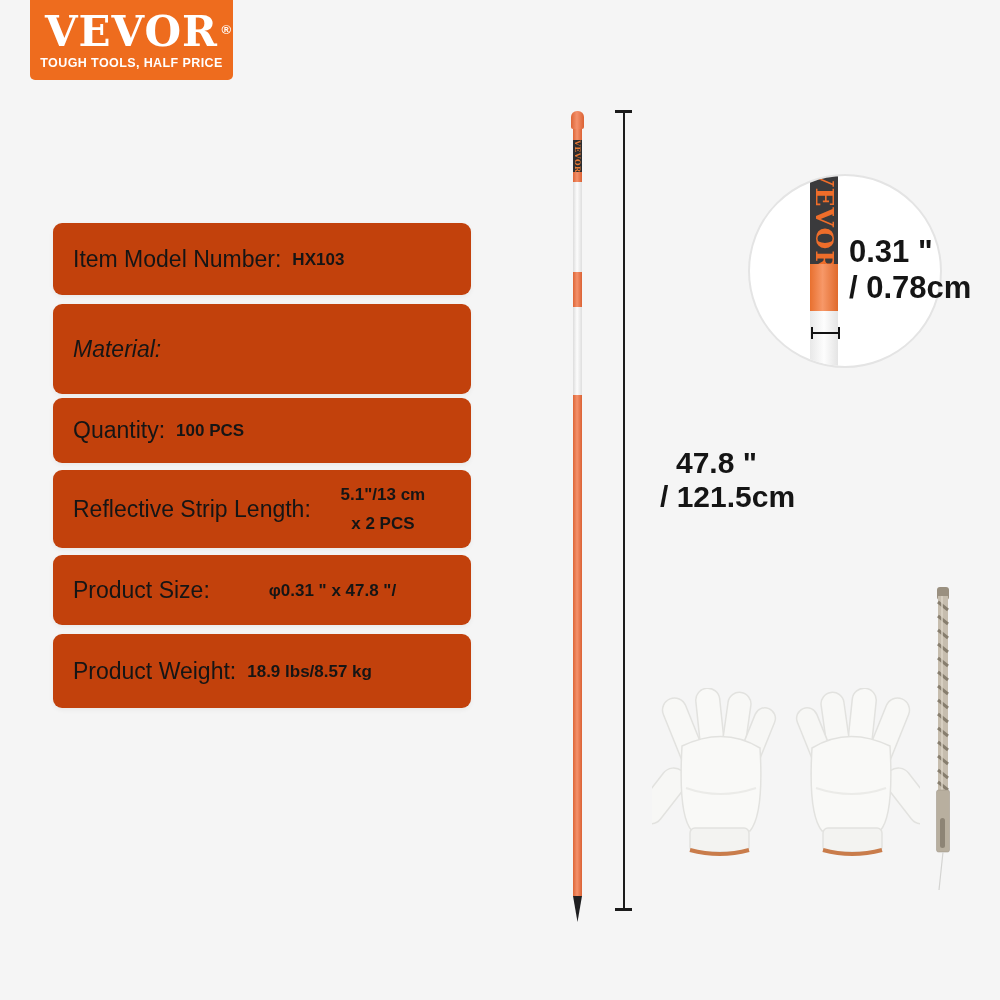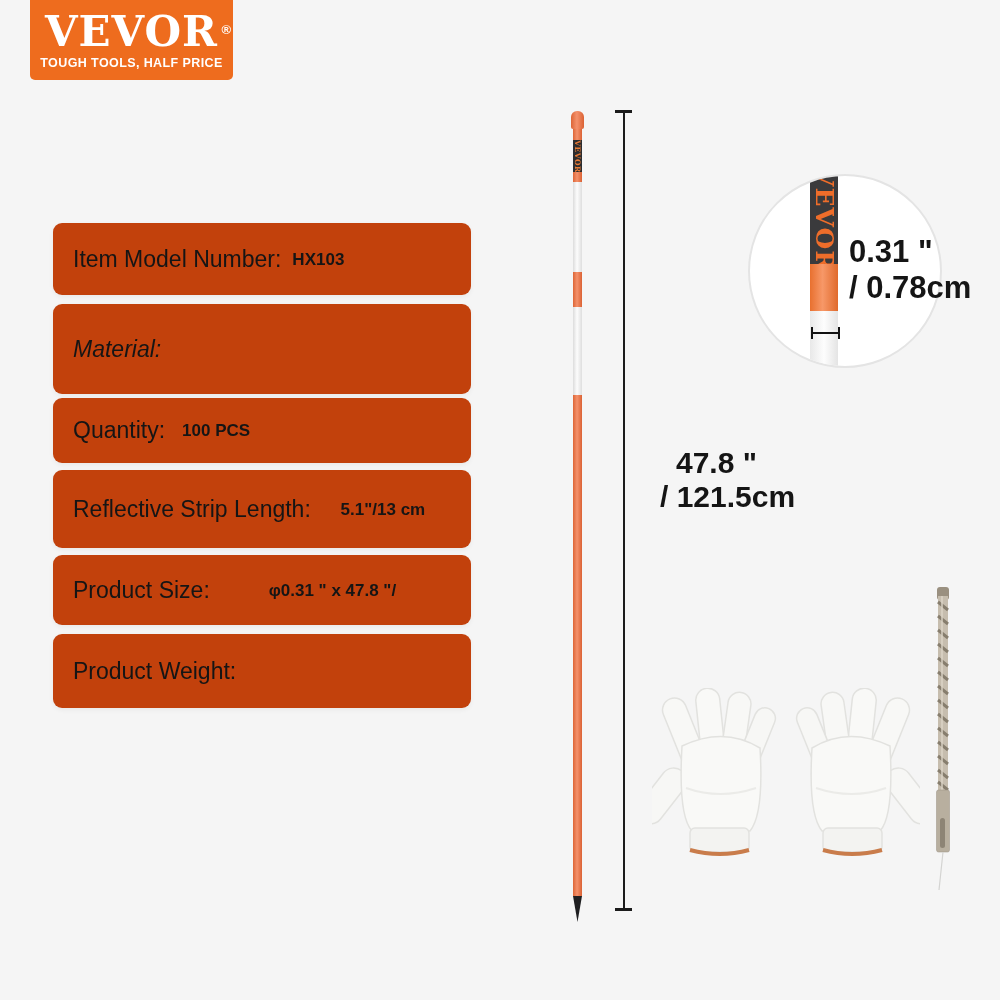--- a/index.html
+++ b/index.html
@@ -95,40 +95,44 @@
 
 <div class="abs spec-card card-inline" style="top:223px;height:72px;">
   <span class="label">Item Model Number:</span>
   <div class="value">
       <span>HX103</span>
     </div>
 </div>
 <div class="abs spec-card card-center" style="top:304px;height:90px;font-style:italic;">
   <span class="label">Material:</span>
 </div>
-<div class="abs spec-card card-inline" style="top:398px;height:65px;gap:6px;">
+<div class="abs spec-card card-inline" style="top:398px;height:65px;">
   <span class="label">Quantity:</span>
   <div class="value">
       <span>100 PCS</span>
     </div>
 </div>
 <div class="abs spec-card card-center" style="top:470px;height:78px;">
   <span class="label">Reflective Strip Length:</span>
   <div class="value">
       <span>5.1"/13 cm</span>
+      <span>x 2 PCS</span>
     </div>
 </div>
 <div class="abs spec-card card-center" style="top:555px;height:70px;">
   <span class="label">Product Size:</span>
   <div class="value">
       <span>φ0.31 " x 47.8 "/</span>
     </div>
 </div>
 <div class="abs spec-card card-inline" style="top:634px;height:74px;">
   <span class="label">Product Weight:</span>
+  <div class="value">
+      <span>18.9 lbs/8.57 kg</span>
+    </div>
 </div>
 
 <div class="abs seg o" style="top:113px;height:69px;"></div>
 <div class="abs stake-cap"></div>
 <div class="abs stake-band">
     <span>VEVOR</span>
   </div>
 <div class="abs seg w" style="top:182px;height:90px;"></div>
 <div class="abs seg o" style="top:272px;height:35px;"></div>
 <div class="abs seg w" style="top:307px;height:88px;"></div>

